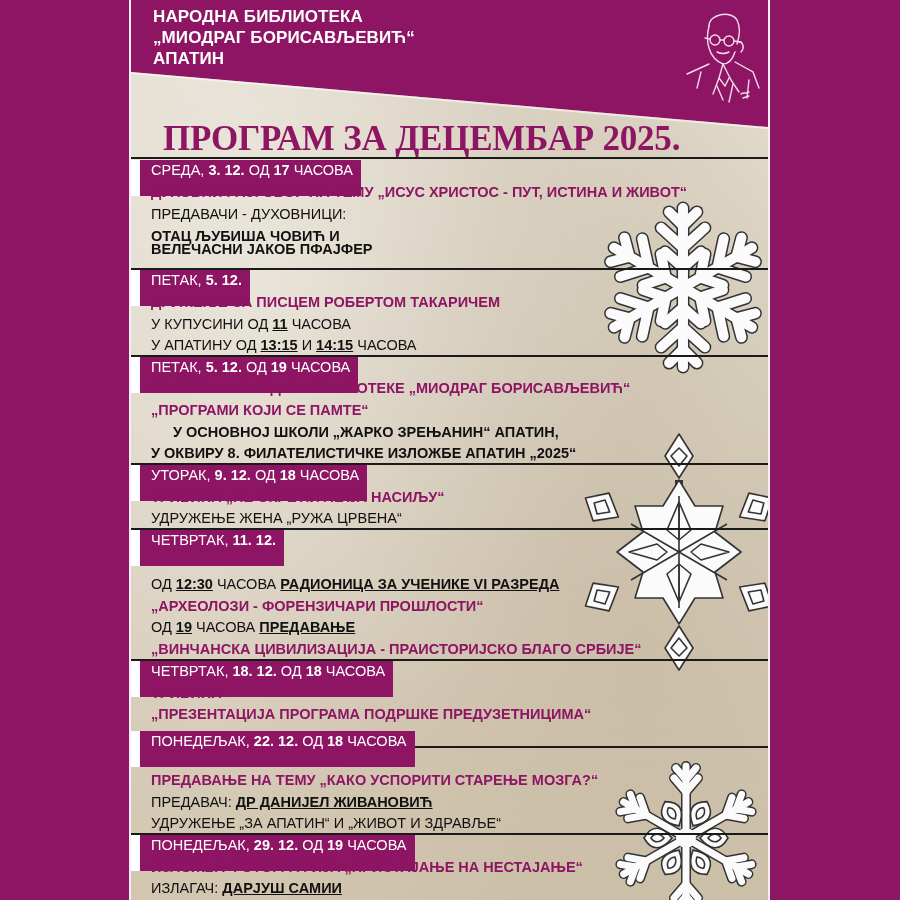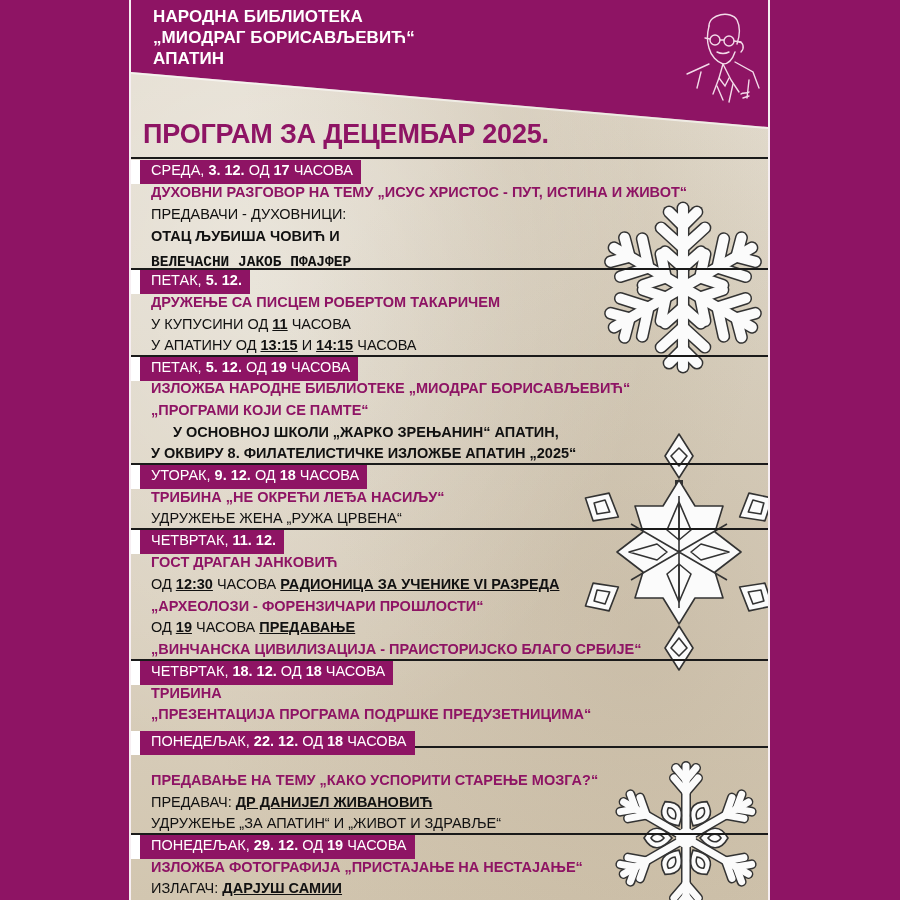--- a/index.html
+++ b/index.html
@@ -32,26 +32,26 @@
     clip-path: polygon(0 72px, 100% 127px, 100% 129px, 0 74px);
   }
   .lib-name {
     position: absolute; left: 22px; top: 6px; color: #ffffff;
     font-weight: bold; font-size: 17px; line-height: 21px; letter-spacing: 0.1px;
   }
   .portrait {
     position: absolute; left: 548px; top: 8px; width: 84px; height: 100px;
   }
   .title {
-    position: absolute; left: 12px; top: 119px; color: #8e1464;
-    font-weight: bold; font-size: 27px; letter-spacing: -0.2px; white-space: nowrap;
+    position: absolute; left: 32px; top: 119px; color: #8e1464;
+    font-weight: bold; font-size: 35px; letter-spacing: -0.2px; white-space: nowrap; font-family: Liberation Serif, serif;
   }
   .rule { position: absolute; left: 0; width: 637px; height: 2px; background: #1a1a1a; }
   .date-tag {
-    position: absolute; left: 0; height: 24px; display: flex; align-items: stretch;
+    position: absolute; left: 0; height: 36px; display: flex; align-items: stretch;
   }
   .date-tag .white-tip { width: 9px; background: #ffffff; }
   .date-tag .purple {
     background: #8e1464; color: #ffffff; font-size: 14.5px; line-height: 20px;
     padding: 0 8px 0 11px; white-space: nowrap;
   }
   .date-tag b { font-weight: bold; }
   .line {
     position: absolute; left: 20px; font-size: 14.5px; line-height: 20px; white-space: nowrap; color: #111;
   }
@@ -206,21 +206,21 @@
   </svg>
 
   <div class="rule" style="top:157px;"></div>
   <div class="date-tag" style="top:160px;">
     <div class="white-tip"></div>
     <div class="purple"><span>СРЕДА, </span><b>3. 12.</b><span> ОД </span><b>17</b><span> ЧАСОВА</span></div>
   </div>
   <div class="line purple" style="top:182px;">ДУХОВНИ РАЗГОВОР НА ТЕМУ „ИСУС ХРИСТОС - ПУТ, ИСТИНА И ЖИВОТ“</div>
   <div class="line" style="top:204px;">ПРЕДАВАЧИ - ДУХОВНИЦИ:</div>
   <div class="line black-bold" style="top:226px;">ОТАЦ ЉУБИША ЧОВИЋ И</div>
-  <div class="line black-bold" style="top:252px;font-family:Liberation Mono, monospace;">ВЕЛЕЧАСНИ ЈАКОБ ПФАЈФЕР</div>
+  <div class="line black-bold" style="top:239px;">ВЕЛЕЧАСНИ ЈАКОБ ПФАЈФЕР</div>
 
   <div class="rule" style="top:268px;"></div>
   <div class="date-tag" style="top:270px;">
     <div class="white-tip"></div>
     <div class="purple"><span>ПЕТАК, </span><b>5. 12.</b></div>
   </div>
   <div class="line purple" style="top:292px;">ДРУЖЕЊЕ СА ПИСЦЕМ РОБЕРТОМ ТАКАРИЧЕМ</div>
   <div class="line" style="top:314px;"><span>У КУПУСИНИ ОД </span><b>11</b><span> ЧАСОВА</span></div>
   <div class="line" style="top:335px;"><span>У АПАТИНУ ОД </span><b>13:15</b><span> И </span><b>14:15</b><span> ЧАСОВА</span></div>
 
@@ -240,21 +240,20 @@
     <div class="purple"><span>УТОРАК, </span><b>9. 12.</b><span> ОД </span><b>18</b><span> ЧАСОВА</span></div>
   </div>
   <div class="line purple" style="top:487px;">ТРИБИНА „НЕ ОКРЕЋИ ЛЕЂА НАСИЉУ“</div>
   <div class="line" style="top:508px;">УДРУЖЕЊЕ ЖЕНА „РУЖА ЦРВЕНА“</div>
 
   <div class="rule" style="top:528px;"></div>
   <div class="date-tag" style="top:530px;">
     <div class="white-tip"></div>
     <div class="purple"><span>ЧЕТВРТАК, </span><b>11. 12.</b></div>
   </div>
-  <div class="line purple" style="top:552px;">ГОСТ ДРАГАН ЈАНКОВИЋ</div>
   <div class="line" style="top:574px;"><span>ОД </span><b>12:30</b><span> ЧАСОВА </span><b>РАДИОНИЦА ЗА УЧЕНИКЕ VI РАЗРЕДА</b></div>
   <div class="line purple" style="top:596px;">„АРХЕОЛОЗИ  - ФОРЕНЗИЧАРИ ПРОШЛОСТИ“</div>
   <div class="line" style="top:617px;"><span>ОД </span><b>19</b><span> ЧАСОВА </span><b>ПРЕДАВАЊЕ</b></div>
   <div class="line purple" style="top:639px;">„ВИНЧАНСКА ЦИВИЛИЗАЦИЈА  - ПРАИСТОРИЈСКО БЛАГО СРБИЈЕ“</div>
 
   <div class="rule" style="top:659px;"></div>
   <div class="date-tag" style="top:661px;">
     <div class="white-tip"></div>
     <div class="purple"><span>ЧЕТВРТАК, </span><b>18. 12.</b><span> ОД </span><b>18</b><span> ЧАСОВА</span></div>
   </div>

